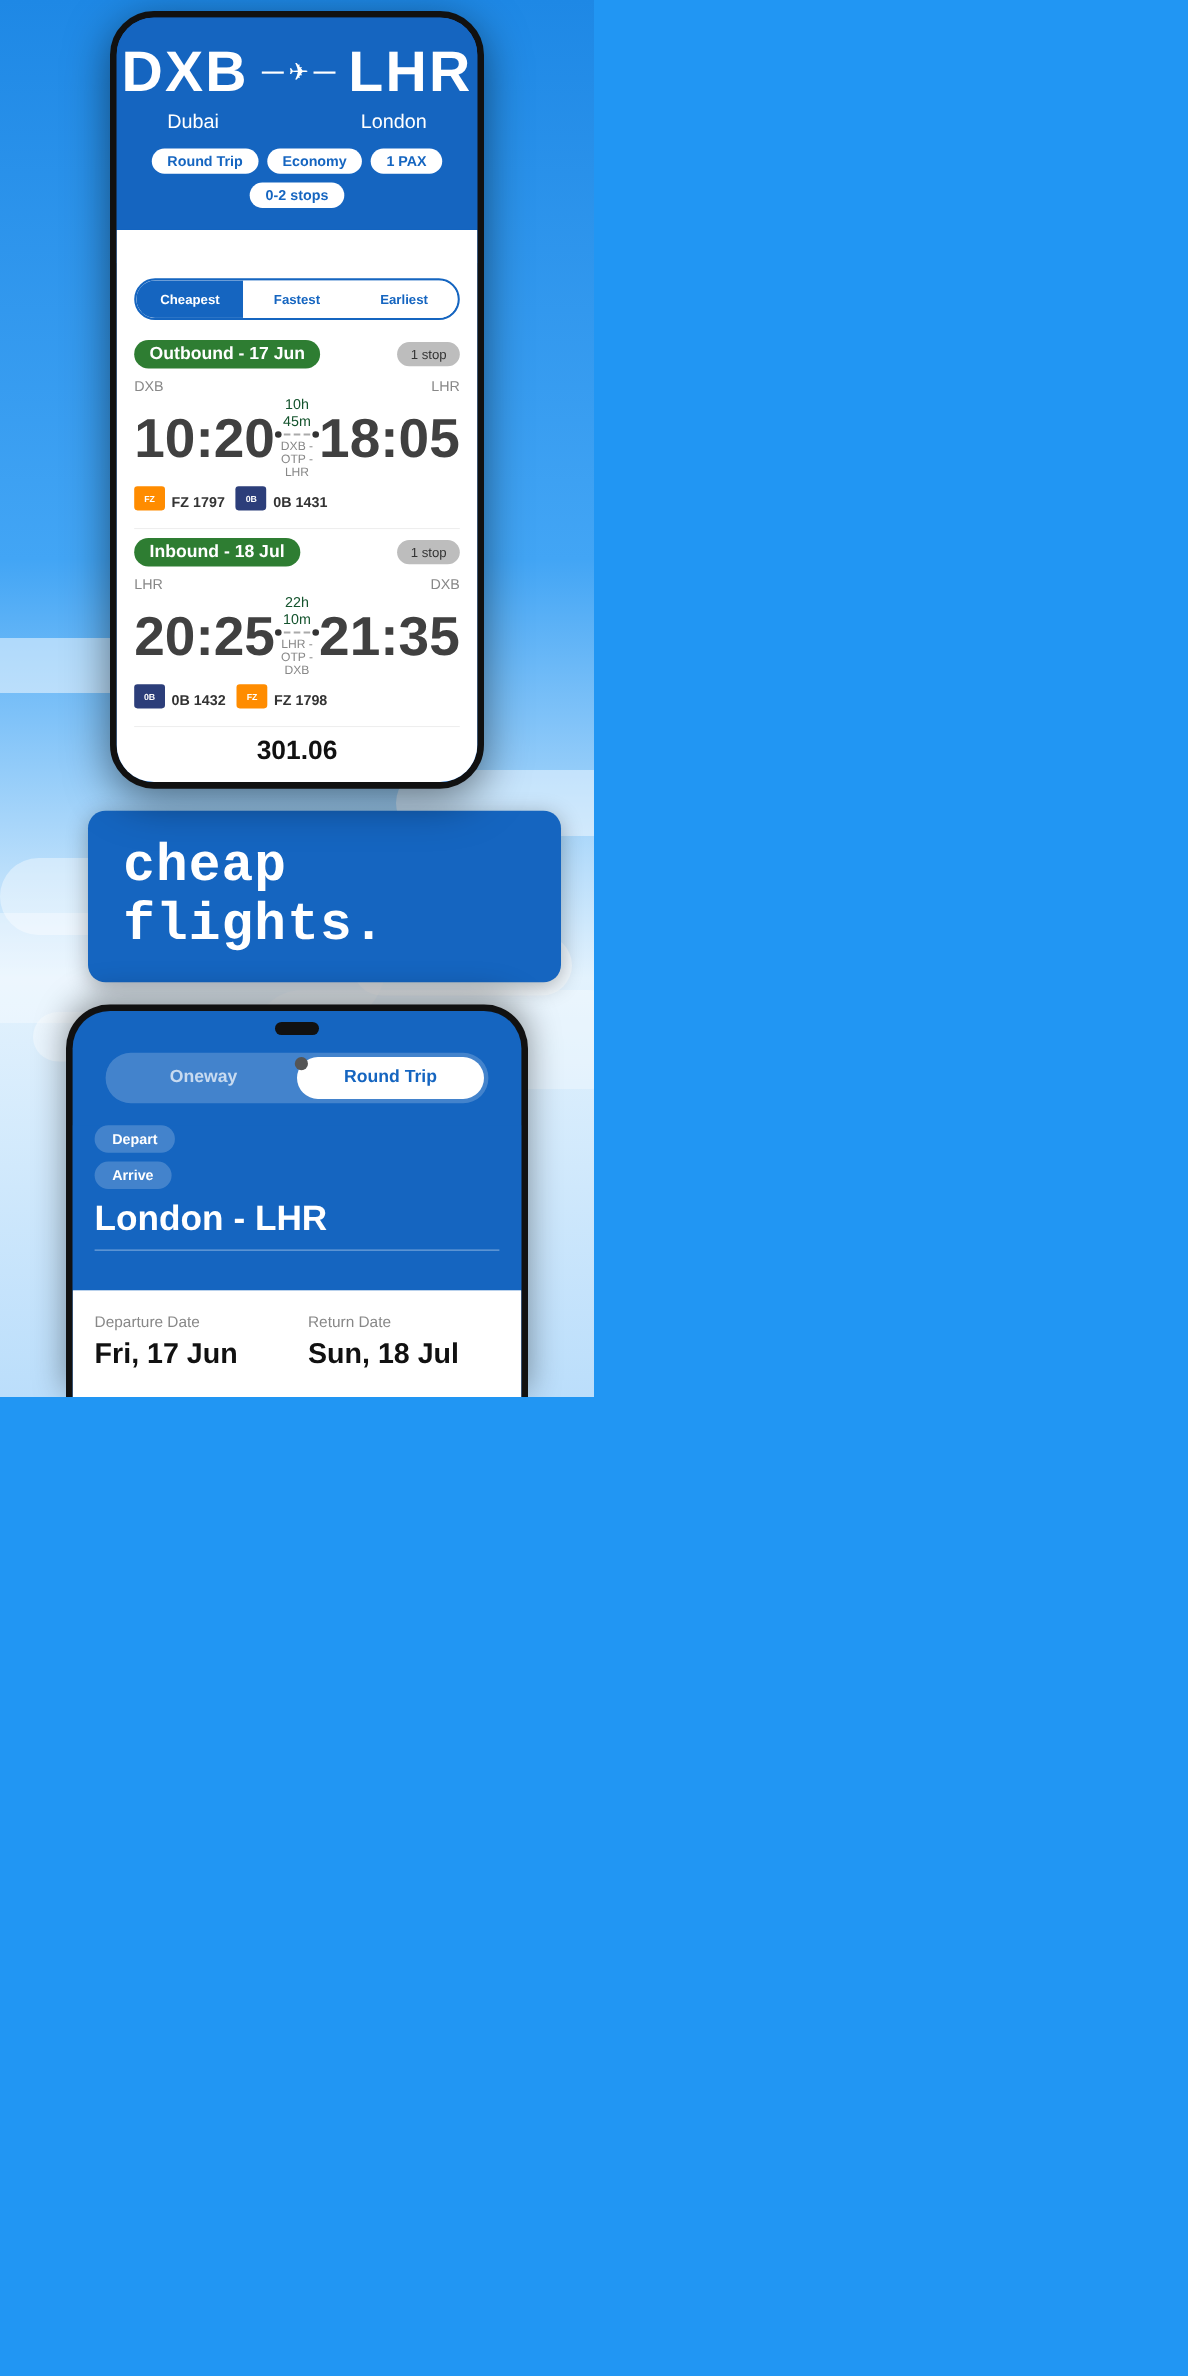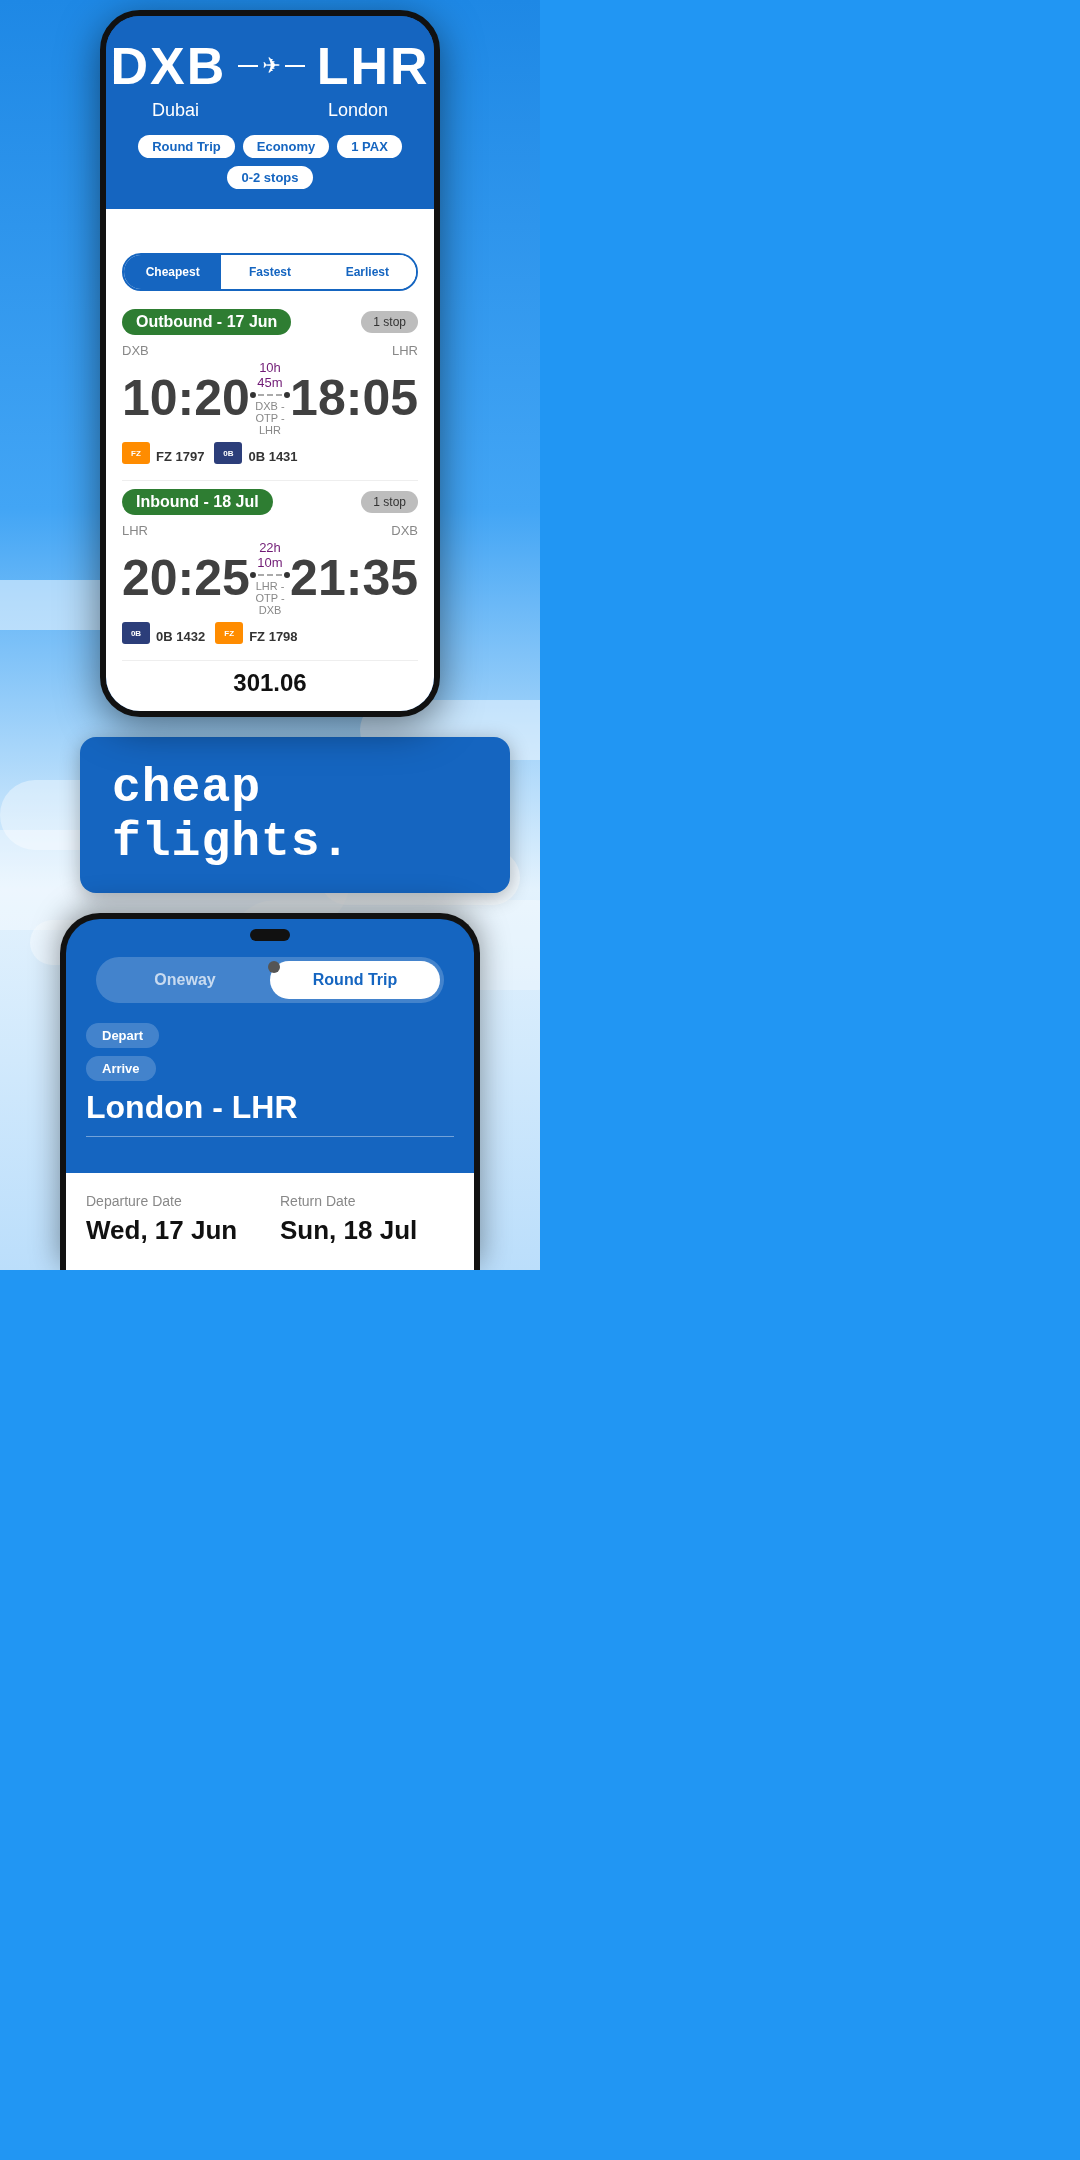--- a/index.html
+++ b/index.html
@@ -201,21 +201,21 @@
       color: #404040;
     }
 
     .duration-info {
       text-align: center;
       flex: 1;
     }
 
     .duration-text {
       font-size: 13px;
-      color: #701a75;
+      color: #14532d;
       margin-bottom: 2px;
     }
 
     .duration-line {
       display: flex;
       align-items: center;
       justify-content: center;
       gap: 2px;
     }
 
@@ -590,21 +590,21 @@
     <div>
       <span class="field-label">Arrive</span>
       <div class="field-value">London - LHR</div>
     </div>
   </div>
 
   <div class="dates-section">
     <div class="dates-row">
       <div class="date-col">
         <div class="date-label">Departure Date</div>
-        <div class="date-value">Wed, 17 Jun</div>
+        <div class="date-value">Fri, 17 Jun</div>
       </div>
       <div class="date-col">
         <div class="date-label">Return Date</div>
         <div class="date-value">Sun, 18 Jul</div>
       </div>
     </div>
   </div>
 </div>
 
 </body></html>

